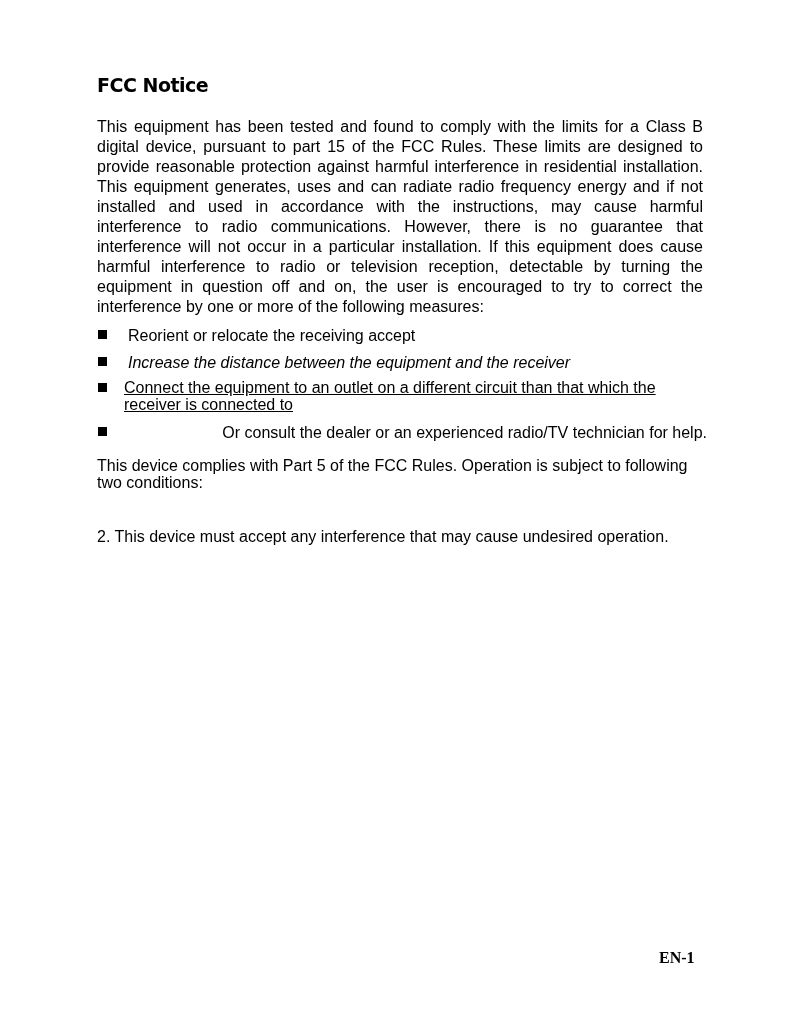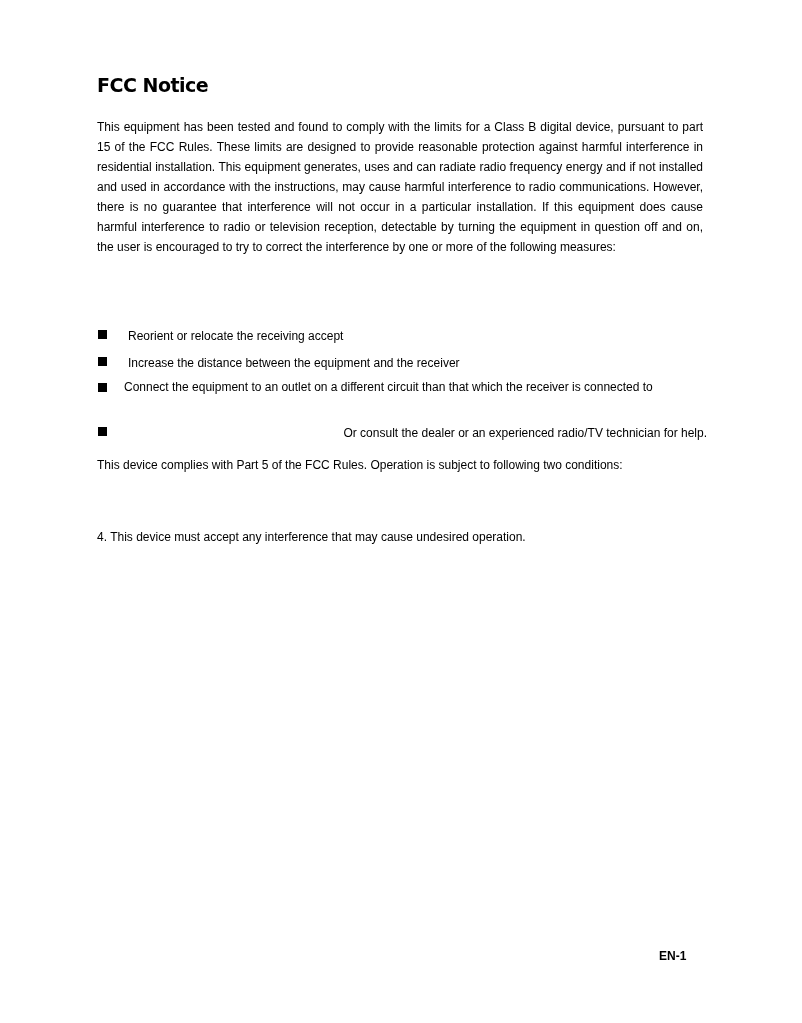--- a/index.html
+++ b/index.html
@@ -4,42 +4,42 @@
 <style>
   html, body { margin: 0; padding: 0; background: #ffffff; }
   body { width: 802px; height: 1023px; position: relative; overflow: hidden; color: #000; }
   .page { position: absolute; left: 0; top: 0; width: 802px; height: 1023px; margin-top: 6px; }
   .title {
     position: absolute; left: 97px; top: 68px;
     font-family: "DejaVu Sans", sans-serif; font-weight: bold; font-size: 19px;
     letter-spacing: -0.5px; margin: 0;
   }
   .body-text {
-    font-family: "Liberation Sans", sans-serif; font-size: 12px; line-height: 20px;
+    font-family: "Liberation Sans", sans-serif; font-size: 16px; line-height: 20px;
   }
   .para1 {
     position: absolute; left: 97px; top: 111px; width: 606px;
     text-align: justify; margin: 0;
   }
   .bullets { position: absolute; left: 97px; top: 320px; width: 610px; margin: 0; padding: 0; list-style: none; }
   .bullets li { position: relative; margin: 0; }
   .bullet-box {
     position: absolute; left: 1px; top: 4px; width: 9px; height: 9px; background: #000;
   }
   .bullets li .txt { display: block; }
   .b1 { height: 27px; } .b1 .txt { padding-left: 31px; }
-  .b2 { height: 21px; } .b2 .txt { padding-left: 31px; }
-  .b3 { height: 44px; margin-top: 5px !important; } .b3 .txt { padding-left: 27px; line-height: 17px; }
+  .b2 { height: 21px; font-style: italic; } .b2 .txt { padding-left: 31px; }
+  .b3 { height: 44px; margin-top: 5px !important; text-decoration: underline; } .b3 .txt { padding-left: 27px; line-height: 17px; }
   .b4 .txt { padding-left: 31px; text-align: right; }
   .para2 { position: absolute; left: 97px; top: 451px; width: 606px; margin: 0; line-height: 17px; }
   .cond1 { position: absolute; left: 97px; top: 496px; margin: 0; }
   .cond2 { position: absolute; left: 97px; top: 521px; margin: 0; }
   .page-num {
     position: absolute; left: 659px; top: 943px;
-    font-family: Liberation Sans, sans-serif; font-weight: bold; font-size: 12px; margin: 0;
+    font-family: Liberation Serif, serif; font-weight: bold; font-size: 16px; margin: 0;
   }
 </style>
 </head>
 <body>
 
 <div class="page">
   <h1 class="title">FCC Notice</h1>
 
   <p class="para1 body-text">This equipment has been tested and found to comply with the limits for a Class B digital device, pursuant to part 15 of the FCC Rules. These limits are designed to provide reasonable protection against harmful interference in residential installation. This equipment generates, uses and can radiate radio frequency energy and if not installed and used in accordance with the instructions, may cause harmful interference to radio communications. However, there is no guarantee that interference will not occur in a particular installation. If this equipment does cause harmful interference to radio or television reception, detectable by turning the equipment in question off and on, the user is encouraged to try to correct the interference by one or more of the following measures:</p>
 
@@ -56,16 +56,16 @@
       <span class="bullet-box"></span>
       <span class="txt">Connect the equipment to an outlet on a different circuit than that which the receiver is connected to</span>
     </li>
     <li class="b4">
       <span class="bullet-box"></span>
       <span class="txt">Or consult the dealer or an experienced radio/TV technician for help.</span>
     </li>
   </ul>
 
   <p class="para2 body-text">This device complies with Part 5 of the FCC Rules. Operation is subject to following two conditions:</p>
-  <p class="cond2 body-text">4. This device must accept any interference that may cause undesired operation.</p>
+  <p class="cond2 body-text">2. This device must accept any interference that may cause undesired operation.</p>
 
   <p class="page-num">EN-1</p>
 </div>
 
 </body></html>

